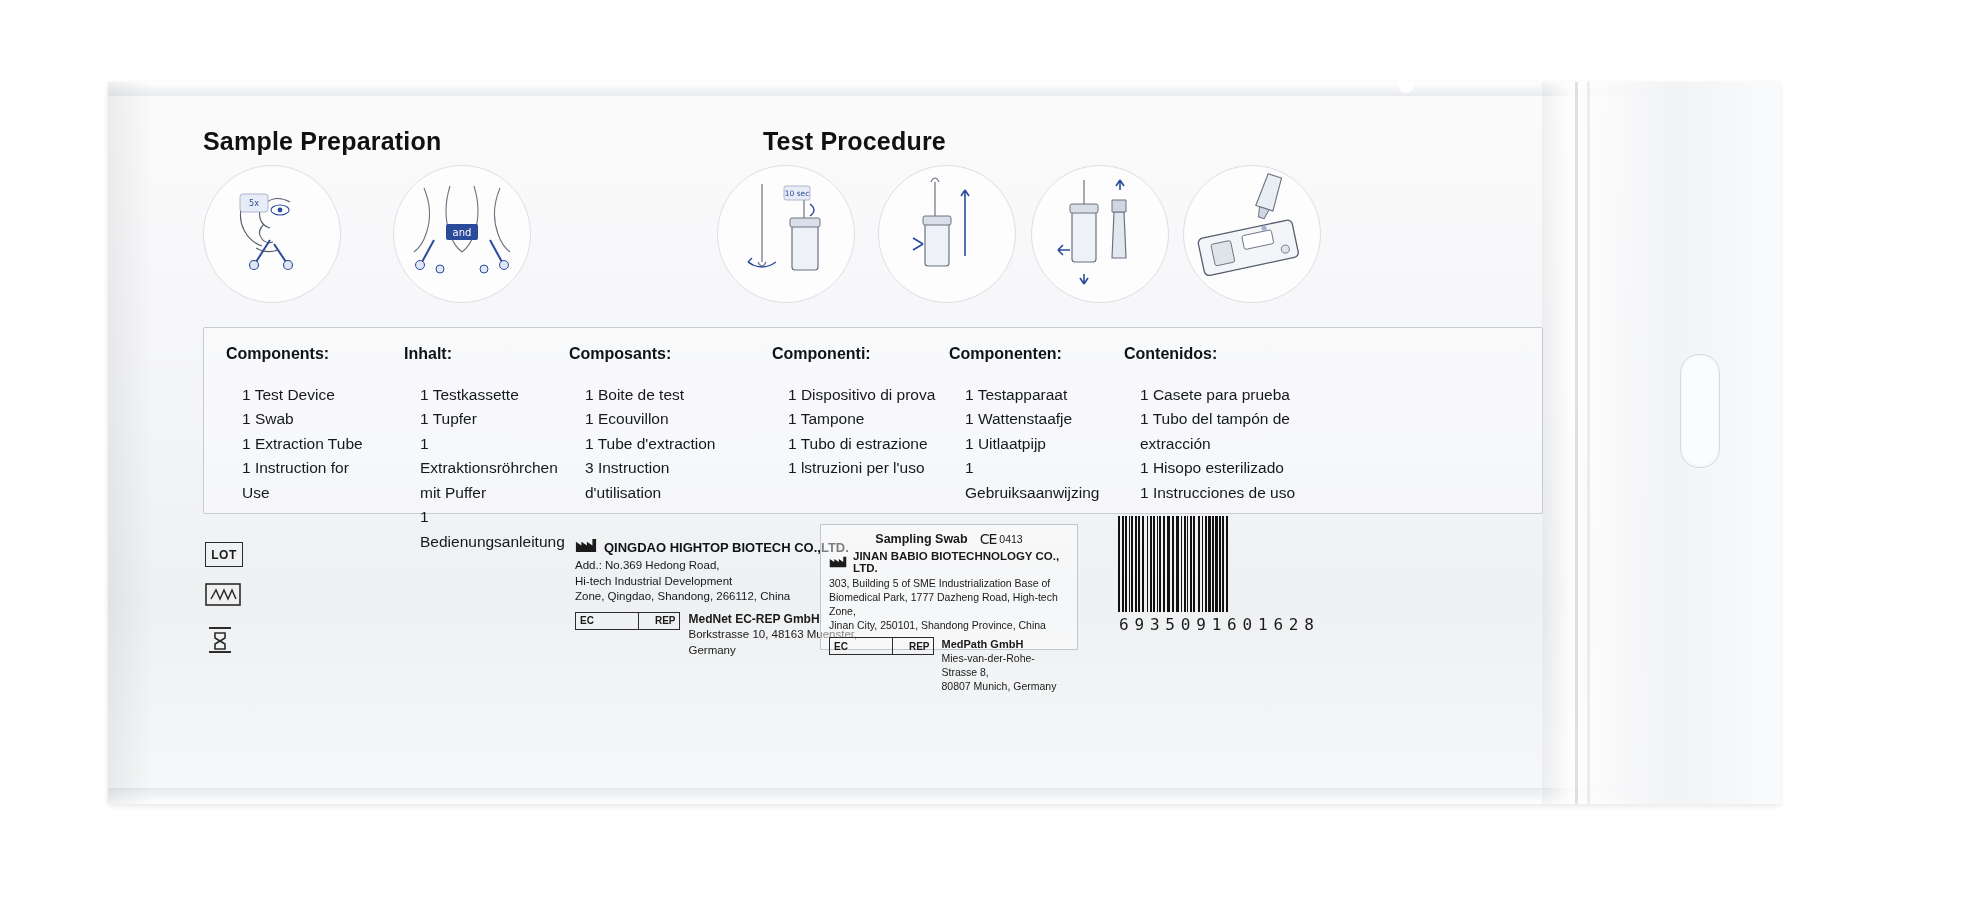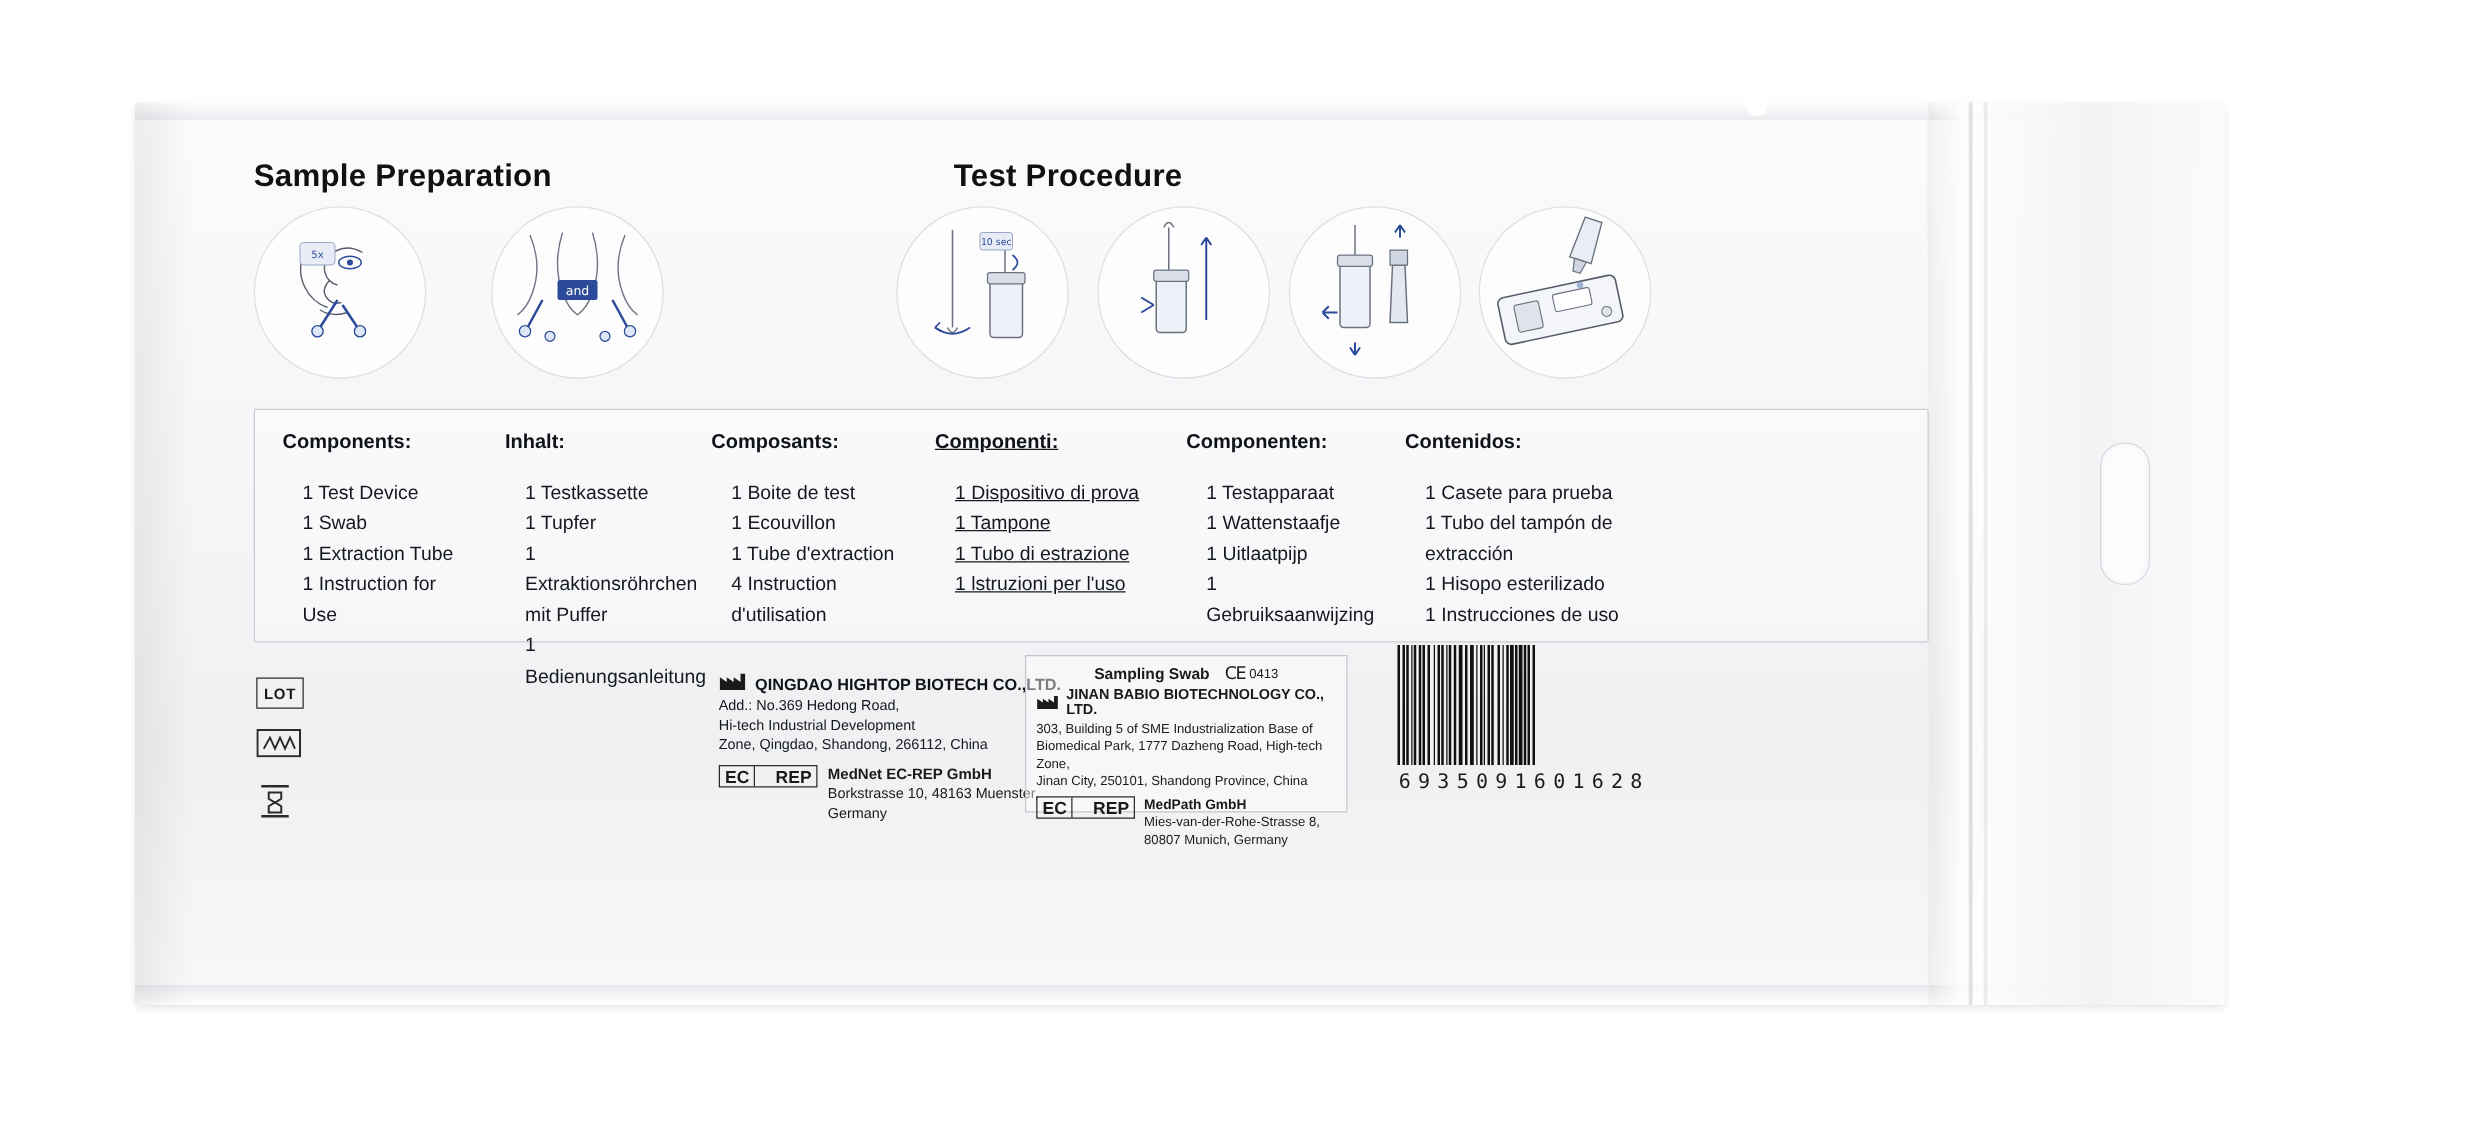--- a/index.html
+++ b/index.html
@@ -148,21 +148,21 @@
     font-size: 16px;
     font-weight: bold;
     color: #0f1216;
   }
   .col ul { margin: 16px; padding: 0; list-style: none; }
   .col li { white-space: pre-line; }
 
   .col-0 { left: 22px;  width: 165px; }
   .col-1 { left: 200px; width: 180px; }
   .col-2 { left: 365px; width: 195px; }
-  .col-3 { left: 544px; width: 180px; text-decoration: underline; }
+  .col-3 { left: 568px; width: 180px; }
   .col-4 { left: 745px; width: 175px; }
   .col-5 { left: 920px; width: 200px; }
 
   
   .bottom { position: relative; margin-top: 24px; height: 140px; }
 
   .symbols { position: absolute; left: 2px; top: 4px; }
   .sym-box {
     width: 36px; height: 23px;
     border: 1.6px solid #2b2b2b;
@@ -179,25 +179,26 @@
     top: 0px;
     width: 300px;
   }
   .mfr-head { display: flex; align-items: flex-start; gap: 7px; }
   .mfr-name { font-size: 13px; font-weight: bold; color: #101317; padding-top: 2px; }
   .mfr-lines { font-size: 11.5px; line-height: 15.5px; color: #15181d; margin-top: 3px; }
   .ecrep-row { display: flex; align-items: flex-start; gap: 8px; margin-top: 7px; }
   .ecrep-box {
     border: 1.4px solid #2b2b2b;
     display: flex;
-    font-size: 14px;
+    font-size: 10px;
     font-weight: bold;
     height: 16px;
     align-items: stretch;
     flex: none;
+    gap: 40px;
   }
   .ecrep-box span { padding: 1px 4px; display:flex; align-items:center; }
   .ecrep-box .sep { border-left: 1.4px solid #2b2b2b; padding-left: 16px; }
   .ecrep-text { font-size: 11.5px; line-height: 15.5px; }
   .ecrep-text b { font-size: 12px; }
 
   
   .swab-box {
     position: absolute;
     left: 617px;
@@ -393,21 +394,21 @@
           <li>1 Bedienungsanleitung</li>
         </ul>
       </div>
 
       <div class="col col-2">
         <h4>Composants:</h4>
         <ul>
           <li>1 Boite de test</li>
           <li>1 Ecouvillon</li>
           <li>1 Tube d'extraction</li>
-          <li>4 Instruction d'utilisation</li>
+          <li>3 Instruction d'utilisation</li>
         </ul>
       </div>
 
       <div class="col col-3">
         <h4>Componenti:</h4>
         <ul>
           <li>1 Dispositivo di prova</li>
           <li>1 Tampone</li>
           <li>1 Tubo di estrazione</li>
           <li>1 lstruzioni per l'uso</li>

